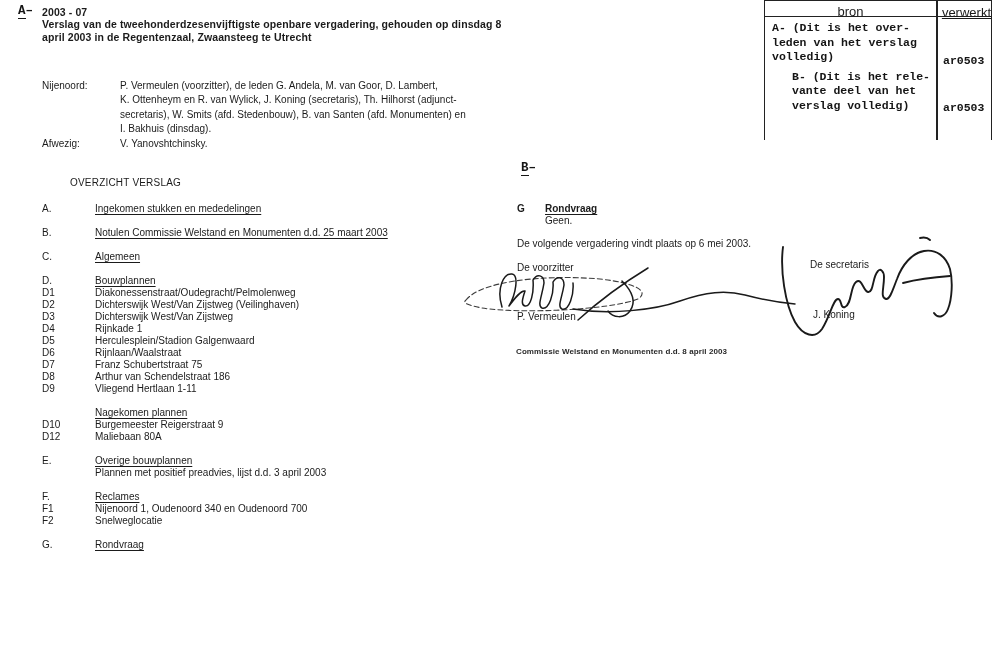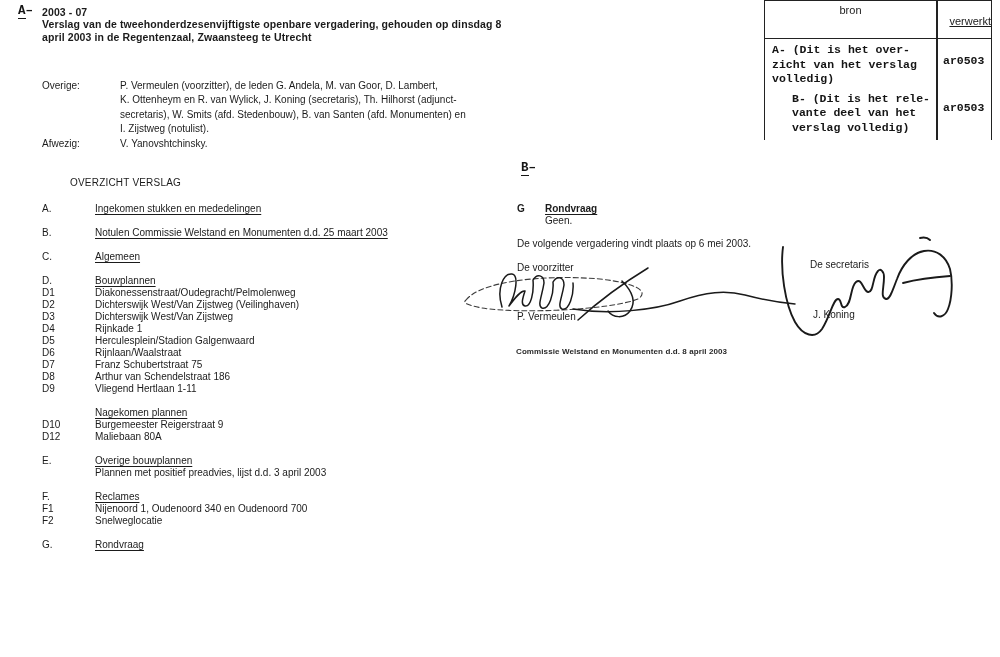--- a/index.html
+++ b/index.html
@@ -16,23 +16,23 @@
   .tw { font-family:"Liberation Mono", monospace; font-weight:600; color:#151515; }
   .mark { font-size:12.5px; letter-spacing:0; }
   .mark .ltr { border-bottom:1.4px solid #151515; }
 
   
   .title-block { left:42px; top:6px; width:560px; font-weight:bold; font-size:10.5px; line-height:12.4px; letter-spacing:.1px; }
 
   
   .reg-table { left:764px; top:0; width:228px; height:140px;
     border-top:1.5px solid #222; border-left:1.5px solid #222; border-right:1.5px solid #222; }
-  .reg-head { display:flex; height:38px; border-bottom:1.5px solid #222; font-size:11px; }
+  .reg-head { display:flex; height:16px; border-bottom:1.5px solid #222; font-size:13px; }
   .reg-head .c1 { width:171px; text-align:center; padding-top:3px; }
-  .reg-head .c2 { flex:1; text-align:right; padding-top:14px;text-decoration:underline; }
+  .reg-head .c2 { flex:1; text-align:right; padding-top:4px;text-decoration:underline; }
   .reg-divider { position:absolute; left:171px; top:0; bottom:0; width:1.5px; background:#222; }
   .reg-body { padding:4px 0 0 7px; font-size:11.5px; line-height:14.5px; width:171px; }
   .reg-row-b { margin-top:5px;margin-left:20px; }
   .reg-val { position:absolute; left:178px; font-size:11.5px; }
 
   
   .attendance { left:42px; top:79px; width:470px; font-size:10px; line-height:14.4px; }
   .att-row { display:flex; }
   .att-label { width:78px; flex:0 0 78px; }
 
@@ -78,41 +78,41 @@
 
   <div class="abs reg-table">
     <div class="reg-divider"></div>
     <div class="reg-head">
       <div class="c1">bron</div>
       <div class="c2">verwerkt</div>
     </div>
     <div class="reg-body tw">
       <div>
         <div>A- (Dit is het over-</div>
-        <div>zicht van het verslag</div>
+        <div>leden van het verslag</div>
         <div>volledig)</div>
       </div>
       <div class="reg-row-b">
         <div>B- (Dit is het rele-</div>
         <div>vante deel van het</div>
         <div>verslag volledig)</div>
       </div>
     </div>
     <div class="reg-val tw" style="top:53px;">ar0503</div>
     <div class="reg-val tw" style="top:100px;">ar0503</div>
   </div>
 
   <div class="abs attendance">
     <div class="att-row">
-      <div class="att-label">Overige:</div>
+      <div class="att-label">Nijenoord:</div>
       <div>
         <div>P. Vermeulen (voorzitter), de leden G. Andela, M. van Goor, D. Lambert,</div>
         <div>K. Ottenheym en R. van Wylick, J. Koning (secretaris), Th. Hilhorst (adjunct-</div>
         <div>secretaris), W. Smits (afd. Stedenbouw), B. van Santen (afd. Monumenten) en</div>
-        <div>I. Zijstweg (notulist).</div>
+        <div>I. Bakhuis (dinsdag).</div>
       </div>
     </div>
     <div class="att-row">
       <div class="att-label">Afwezig:</div>
       <div>V. Yanovshtchinsky.</div>
     </div>
   </div>
 
   <div class="abs overzicht">OVERZICHT VERSLAG</div>
 

